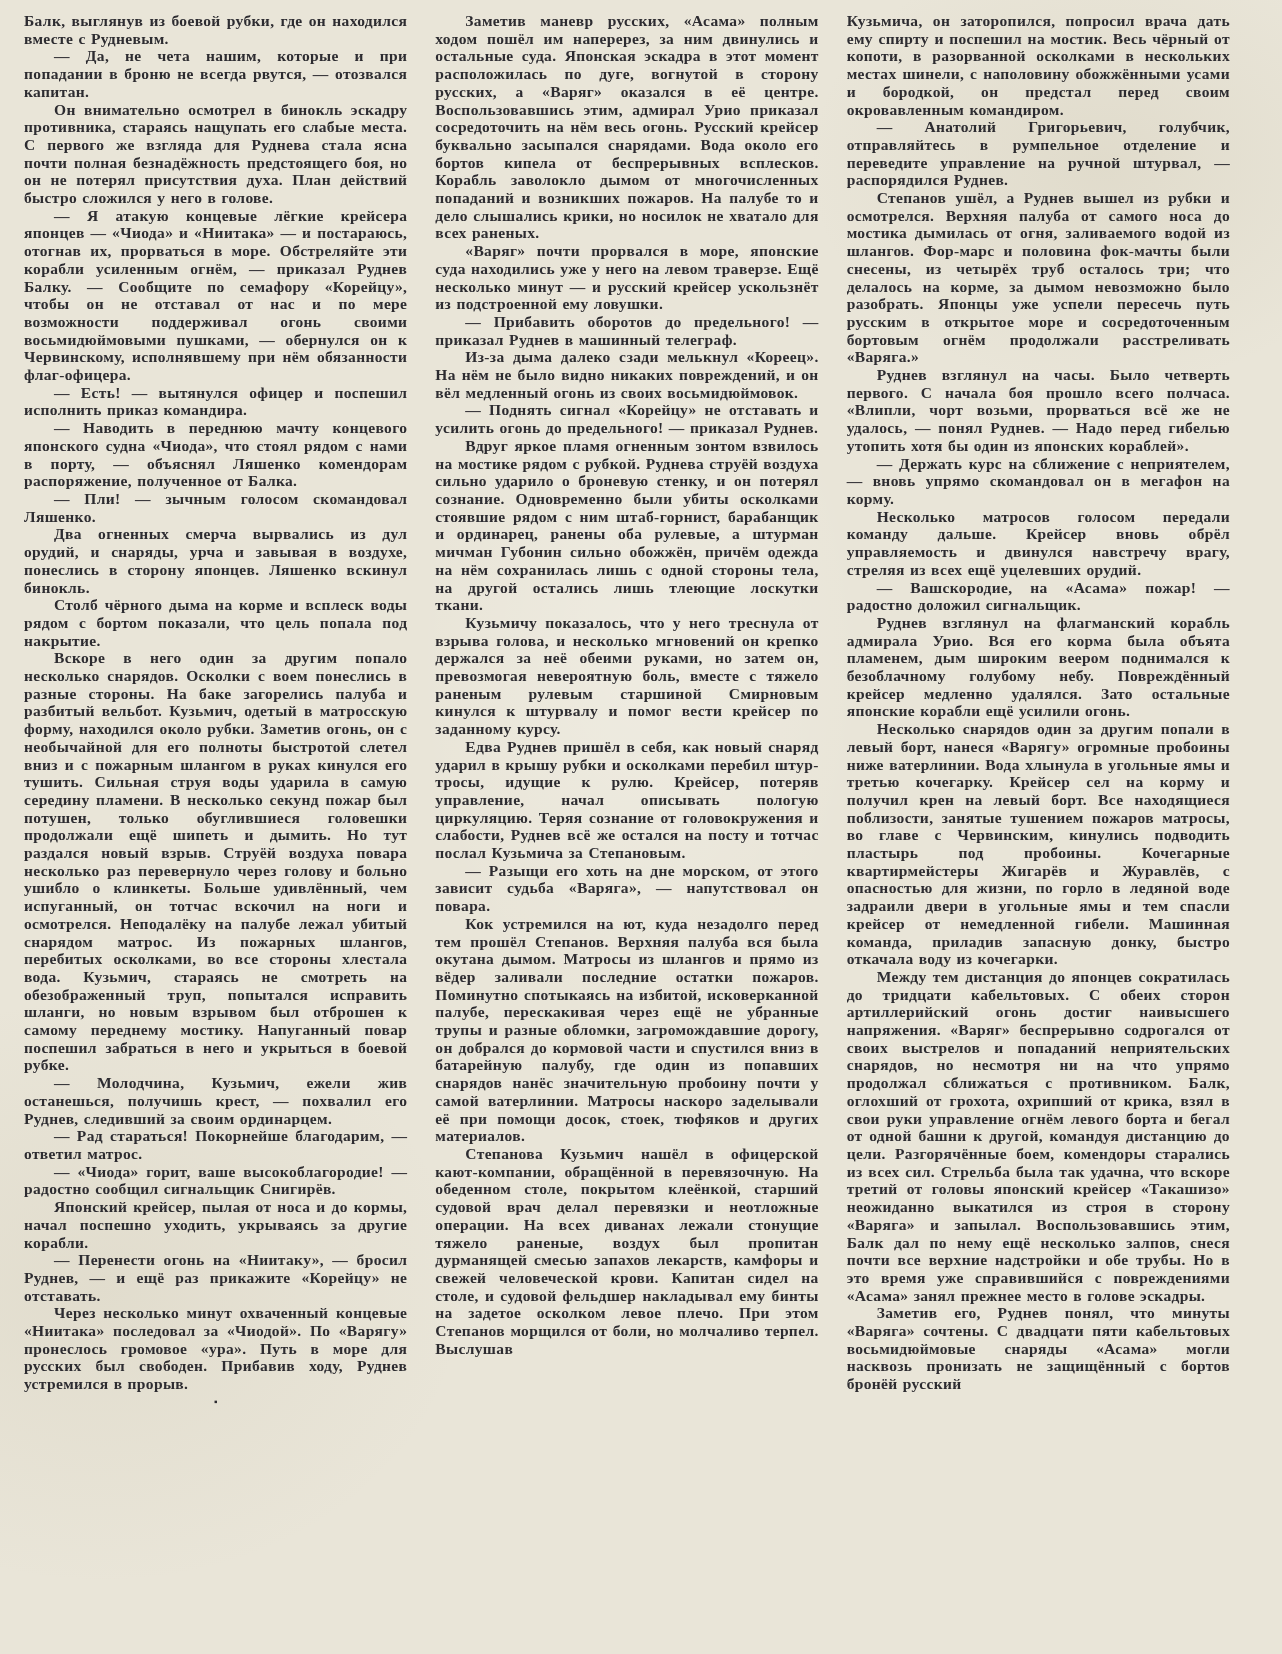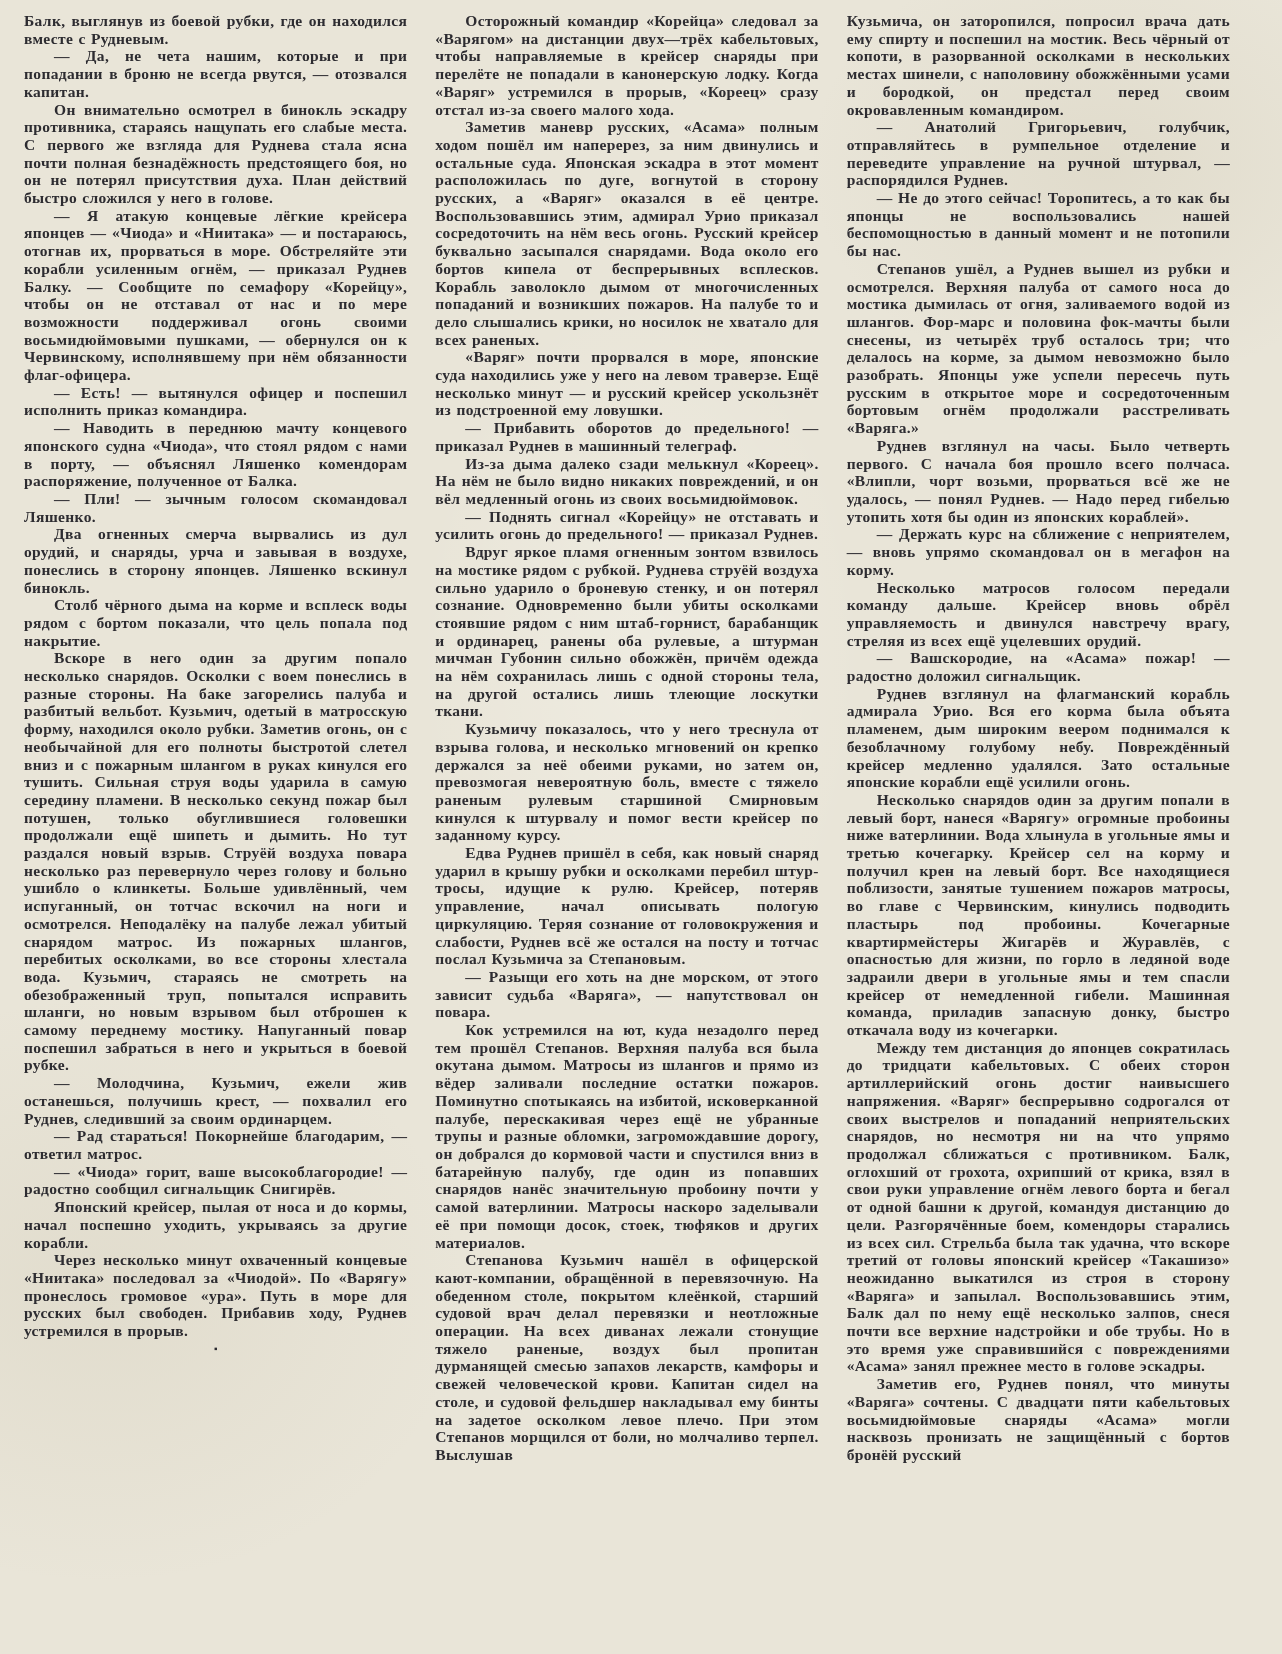--- a/index.html
+++ b/index.html
@@ -67,41 +67,40 @@
       <p>— Есть! — вытянулся офицер и поспешил исполнить приказ командира.</p>
       <p>— Наводить в переднюю мачту концевого японского судна «Чиода», что стоял рядом с нами в порту, — объяснял Ляшенко комендорам распоряжение, полученное от Балка.</p>
       <p>— Пли! — зычным голосом скомандовал Ляшенко.</p>
       <p>Два огненных смерча вырвались из дул орудий, и снаряды, урча и завывая в воздухе, понеслись в сторону японцев. Ляшенко вскинул бинокль.</p>
       <p>Столб чёрного дыма на корме и всплеск воды рядом с бортом показали, что цель попала под накрытие.</p>
       <p>Вскоре в него один за другим попало несколько снарядов. Осколки с воем понеслись в разные стороны. На баке загорелись палуба и разбитый вельбот. Кузьмич, одетый в матросскую форму, находился около рубки. Заметив огонь, он с необычайной для его полноты быстротой слетел вниз и с пожарным шлангом в руках кинулся его тушить. Сильная струя воды ударила в самую середину пламени. В несколько секунд пожар был потушен, только обуглившиеся головешки продолжали ещё шипеть и дымить. Но тут раздался новый взрыв. Струёй воздуха повара несколько раз перевернуло через голову и больно ушибло о клинкеты. Больше удивлённый, чем испуганный, он тотчас вскочил на ноги и осмотрелся. Неподалёку на палубе лежал убитый снарядом матрос. Из пожарных шлангов, перебитых осколками, во все стороны хлестала вода. Кузьмич, стараясь не смотреть на обезображенный труп, попытался исправить шланги, но новым взрывом был отброшен к самому переднему мостику. Напуганный повар поспешил забраться в него и укрыться в боевой рубке.</p>
       <p>— Молодчина, Кузьмич, ежели жив останешься, получишь крест, — похвалил его Руднев, следивший за своим ординарцем.</p>
       <p>— Рад стараться! Покорнейше благодарим, — ответил матрос.</p>
       <p>— «Чиода» горит, ваше высокоблагородие! — радостно сообщил сигнальщик Снигирёв.</p>
       <p>Японский крейсер, пылая от носа и до кормы, начал поспешно уходить, укрываясь за другие корабли.</p>
+      <p>— Перенести огонь на «Ниитаку», — бросил Руднев, — и ещё раз прикажите «Корейцу» не отставать.</p>
       <p>Через несколько минут охваченный концевые «Ниитака» последовал за «Чиодой». По «Варягу» пронеслось громовое «ура». Путь в море для русских был свободен. Прибавив ходу, Руднев устремился в прорыв.</p>
       <div class="dot">▪</div>
     </div>
   <div class="column">
-      <p>Осторожный командир «Корейца» следовал за «Варягом» на дистанции двух—трёх кабельтовых, чтобы направляемые в крейсер снаряды при перелёте не попадали в канонерскую лодку. Когда «Варяг» устремился в прорыв, «Кореец» сразу отстал из-за своего малого хода.</p>
       <p>Заметив маневр русских, «Асама» полным ходом пошёл им наперерез, за ним двинулись и остальные суда. Японская эскадра в этот момент расположилась по дуге, вогнутой в сторону русских, а «Варяг» оказался в её центре. Воспользовавшись этим, адмирал Урио приказал сосредоточить на нём весь огонь. Русский крейсер буквально засыпался снарядами. Вода около его бортов кипела от беспрерывных всплесков. Корабль заволокло дымом от многочисленных попаданий и возникших пожаров. На палубе то и дело слышались крики, но носилок не хватало для всех раненых.</p>
       <p>«Варяг» почти прорвался в море, японские суда находились уже у него на левом траверзе. Ещё несколько минут — и русский крейсер ускользнёт из подстроенной ему ловушки.</p>
       <p>— Прибавить оборотов до предельного! — приказал Руднев в машинный телеграф.</p>
       <p>Из-за дыма далеко сзади мелькнул «Кореец». На нём не было видно никаких повреждений, и он вёл медленный огонь из своих восьмидюймовок.</p>
       <p>— Поднять сигнал «Корейцу» не отставать и усилить огонь до предельного! — приказал Руднев.</p>
       <p>Вдруг яркое пламя огненным зонтом взвилось на мостике рядом с рубкой. Руднева струёй воздуха сильно ударило о броневую стенку, и он потерял сознание. Одновременно были убиты осколками стоявшие рядом с ним штаб-горнист, барабанщик и ординарец, ранены оба рулевые, а штурман мичман Губонин сильно обожжён, причём одежда на нём сохранилась лишь с одной стороны тела, на другой остались лишь тлеющие лоскутки ткани.</p>
       <p>Кузьмичу показалось, что у него треснула от взрыва голова, и несколько мгновений он крепко держался за неё обеими руками, но затем он, превозмогая невероятную боль, вместе с тяжело раненым рулевым старшиной Смирновым кинулся к штурвалу и помог вести крейсер по заданному курсу.</p>
       <p>Едва Руднев пришёл в себя, как новый снаряд ударил в крышу рубки и осколками перебил штур-тросы, идущие к рулю. Крейсер, потеряв управление, начал описывать пологую циркуляцию. Теряя сознание от головокружения и слабости, Руднев всё же остался на посту и тотчас послал Кузьмича за Степановым.</p>
       <p>— Разыщи его хоть на дне морском, от этого зависит судьба «Варяга», — напутствовал он повара.</p>
       <p>Кок устремился на ют, куда незадолго перед тем прошёл Степанов. Верхняя палуба вся была окутана дымом. Матросы из шлангов и прямо из вёдер заливали последние остатки пожаров. Поминутно спотыкаясь на избитой, исковерканной палубе, перескакивая через ещё не убранные трупы и разные обломки, загромождавшие дорогу, он добрался до кормовой части и спустился вниз в батарейную палубу, где один из попавших снарядов нанёс значительную пробоину почти у самой ватерлинии. Матросы наскоро заделывали её при помощи досок, стоек, тюфяков и других материалов.</p>
       <p>Степанова Кузьмич нашёл в офицерской кают-компании, обращённой в перевязочную. На обеденном столе, покрытом клеёнкой, старший судовой врач делал перевязки и неотложные операции. На всех диванах лежали стонущие тяжело раненые, воздух был пропитан дурманящей смесью запахов лекарств, камфоры и свежей человеческой крови. Капитан сидел на столе, и судовой фельдшер накладывал ему бинты на задетое осколком левое плечо. При этом Степанов морщился от боли, но молчаливо терпел. Выслушав</p>
     </div>
   <div class="column">
       <p class="no-indent">Кузьмича, он заторопился, попросил врача дать ему спирту и поспешил на мостик. Весь чёрный от копоти, в разорванной осколками в нескольких местах шинели, с наполовину обожжёнными усами и бородкой, он предстал перед своим окровавленным командиром.</p>
       <p>— Анатолий Григорьевич, голубчик, отправляйтесь в румпельное отделение и переведите управление на ручной штурвал, — распорядился Руднев.</p>
-      <p>— Не до этого сейчас! Торопитесь, а то как бы японцы не воспользовались нашей беспомощностью в данный момент и не потопили бы нас.</p>
       <p>Степанов ушёл, а Руднев вышел из рубки и осмотрелся. Верхняя палуба от самого носа до мостика дымилась от огня, заливаемого водой из шлангов. Фор-марс и половина фок-мачты были снесены, из четырёх труб осталось три; что делалось на корме, за дымом невозможно было разобрать. Японцы уже успели пересечь путь русским в открытое море и сосредоточенным бортовым огнём продолжали расстреливать «Варяга.»</p>
       <p>Руднев взглянул на часы. Было четверть первого. С начала боя прошло всего полчаса. «Влипли, чорт возьми, прорваться всё же не удалось, — понял Руднев. — Надо перед гибелью утопить хотя бы один из японских кораблей».</p>
       <p>— Держать курс на сближение с неприятелем, — вновь упрямо скомандовал он в мегафон на корму.</p>
       <p>Несколько матросов голосом передали команду дальше. Крейсер вновь обрёл управляемость и двинулся навстречу врагу, стреляя из всех ещё уцелевших орудий.</p>
       <p>— Вашскородие, на «Асама» пожар! — радостно доложил сигнальщик.</p>
       <p>Руднев взглянул на флагманский корабль адмирала Урио. Вся его корма была объята пламенем, дым широким веером поднимался к безоблачному голубому небу. Повреждённый крейсер медленно удалялся. Зато остальные японские корабли ещё усилили огонь.</p>
       <p>Несколько снарядов один за другим попали в левый борт, нанеся «Варягу» огромные пробоины ниже ватерлинии. Вода хлынула в угольные ямы и третью кочегарку. Крейсер сел на корму и получил крен на левый борт. Все находящиеся поблизости, занятые тушением пожаров матросы, во главе с Червинским, кинулись подводить пластырь под пробоины. Кочегарные квартирмейстеры Жигарёв и Журавлёв, с опасностью для жизни, по горло в ледяной воде задраили двери в угольные ямы и тем спасли крейсер от немедленной гибели. Машинная команда, приладив запасную донку, быстро откачала воду из кочегарки.</p>
       <p>Между тем дистанция до японцев сократилась до тридцати кабельтовых. С обеих сторон артиллерийский огонь достиг наивысшего напряжения. «Варяг» беспрерывно содрогался от своих выстрелов и попаданий неприятельских снарядов, но несмотря ни на что упрямо продолжал сближаться с противником. Балк, оглохший от грохота, охрипший от крика, взял в свои руки управление огнём левого борта и бегал от одной башни к другой, командуя дистанцию до цели. Разгорячённые боем, комендоры старались из всех сил. Стрельба была так удачна, что вскоре третий от головы японский крейсер «Такашизо» неожиданно выкатился из строя в сторону «Варяга» и запылал. Воспользовавшись этим, Балк дал по нему ещё несколько залпов, снеся почти все верхние надстройки и обе трубы. Но в это время уже справившийся с повреждениями «Асама» занял прежнее место в голове эскадры.</p>
       <p>Заметив его, Руднев понял, что минуты «Варяга» сочтены. С двадцати пяти кабельтовых восьмидюймовые снаряды «Асама» могли насквозь пронизать не защищённый с бортов бронёй русский</p>
     </div>

